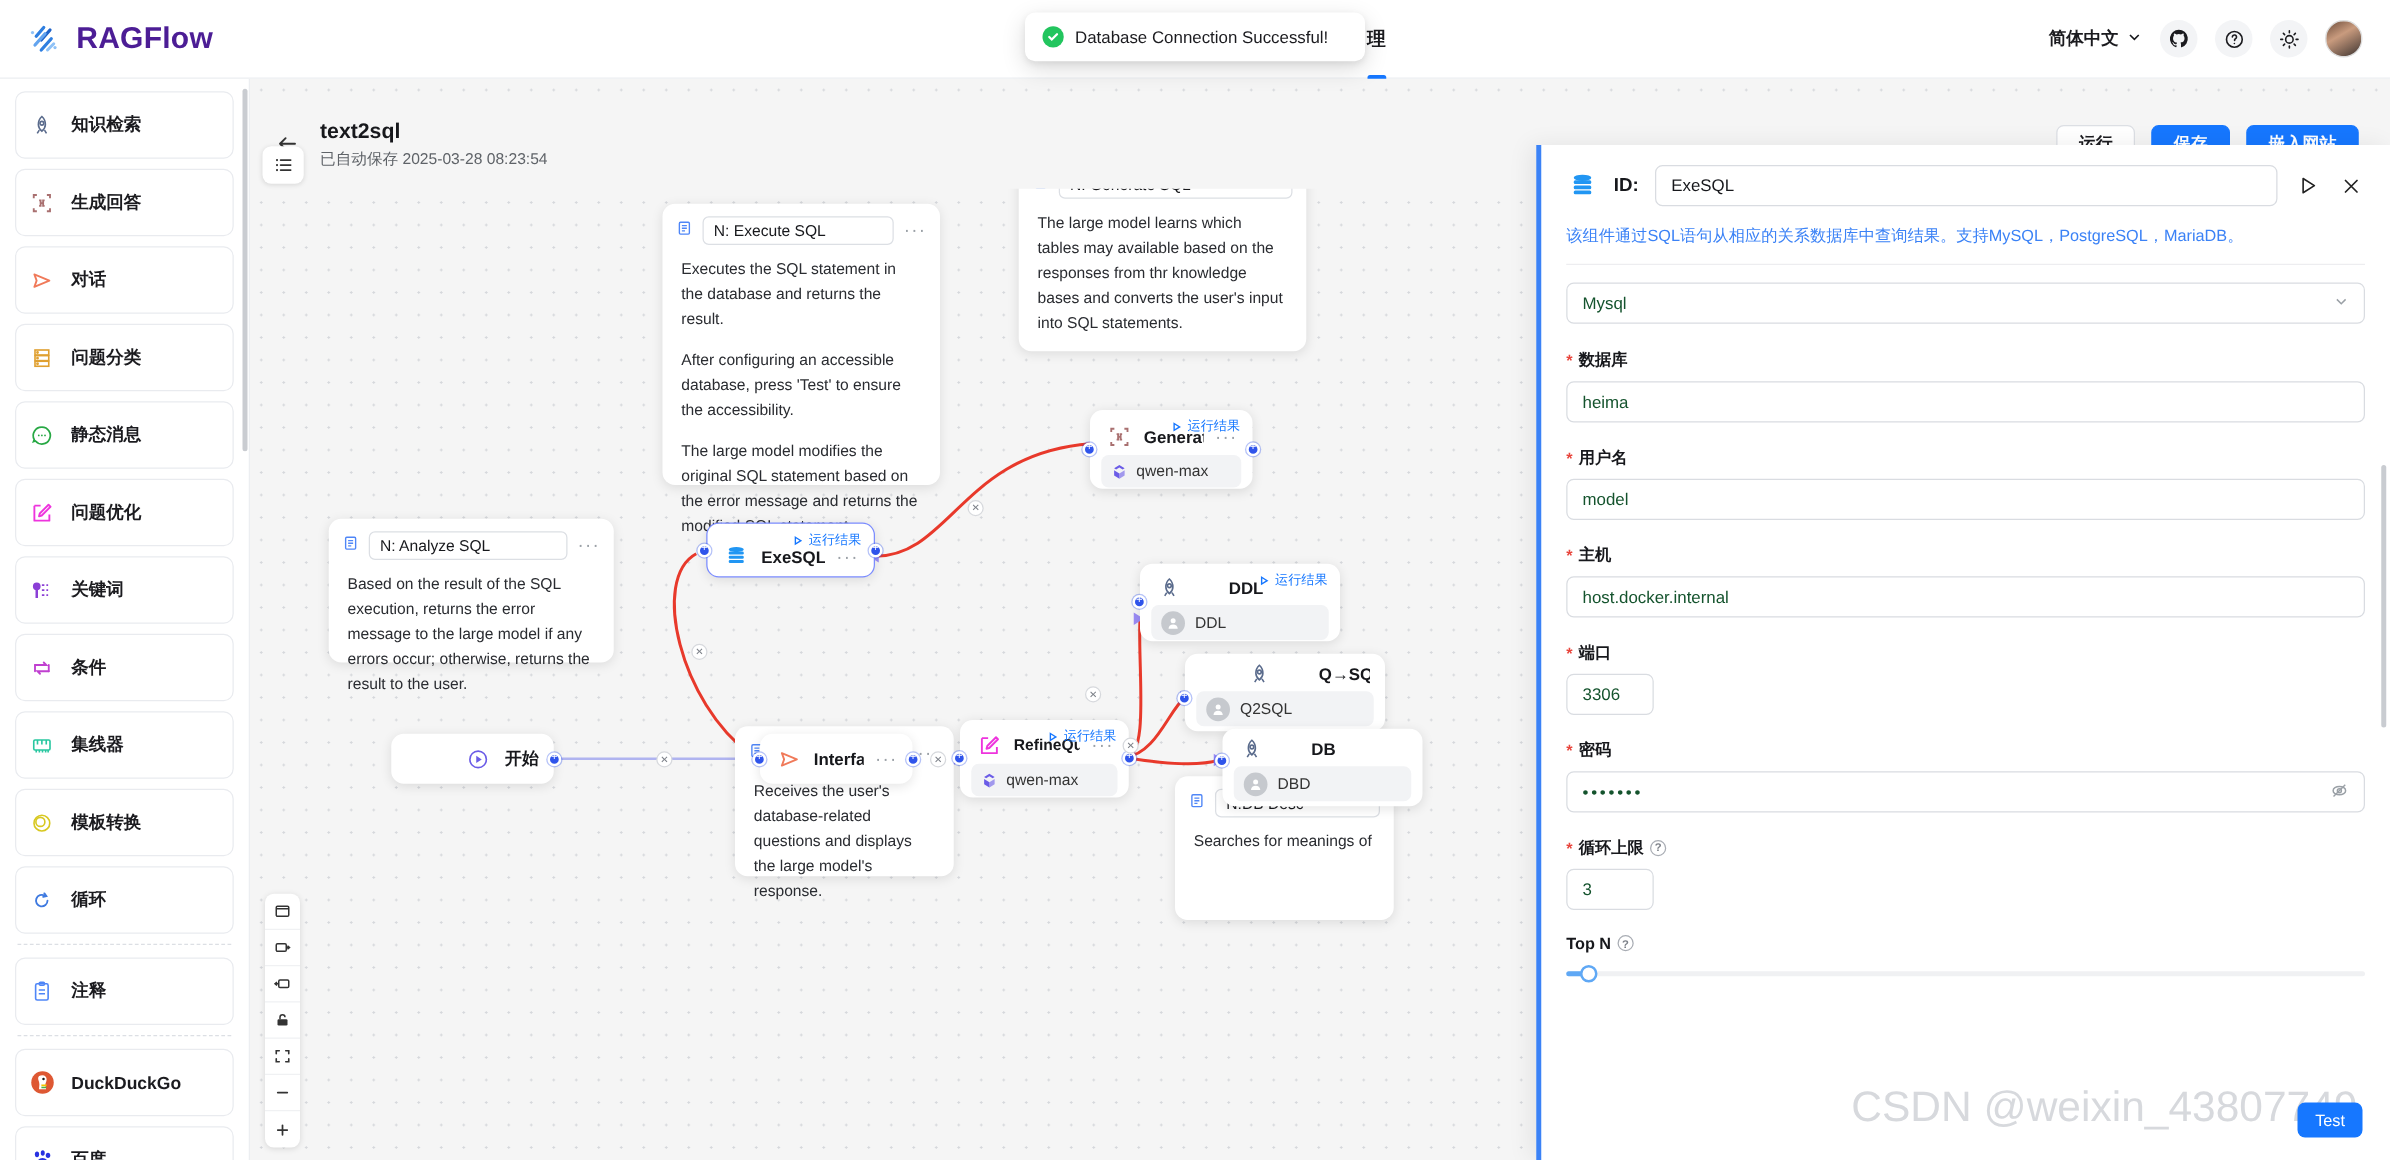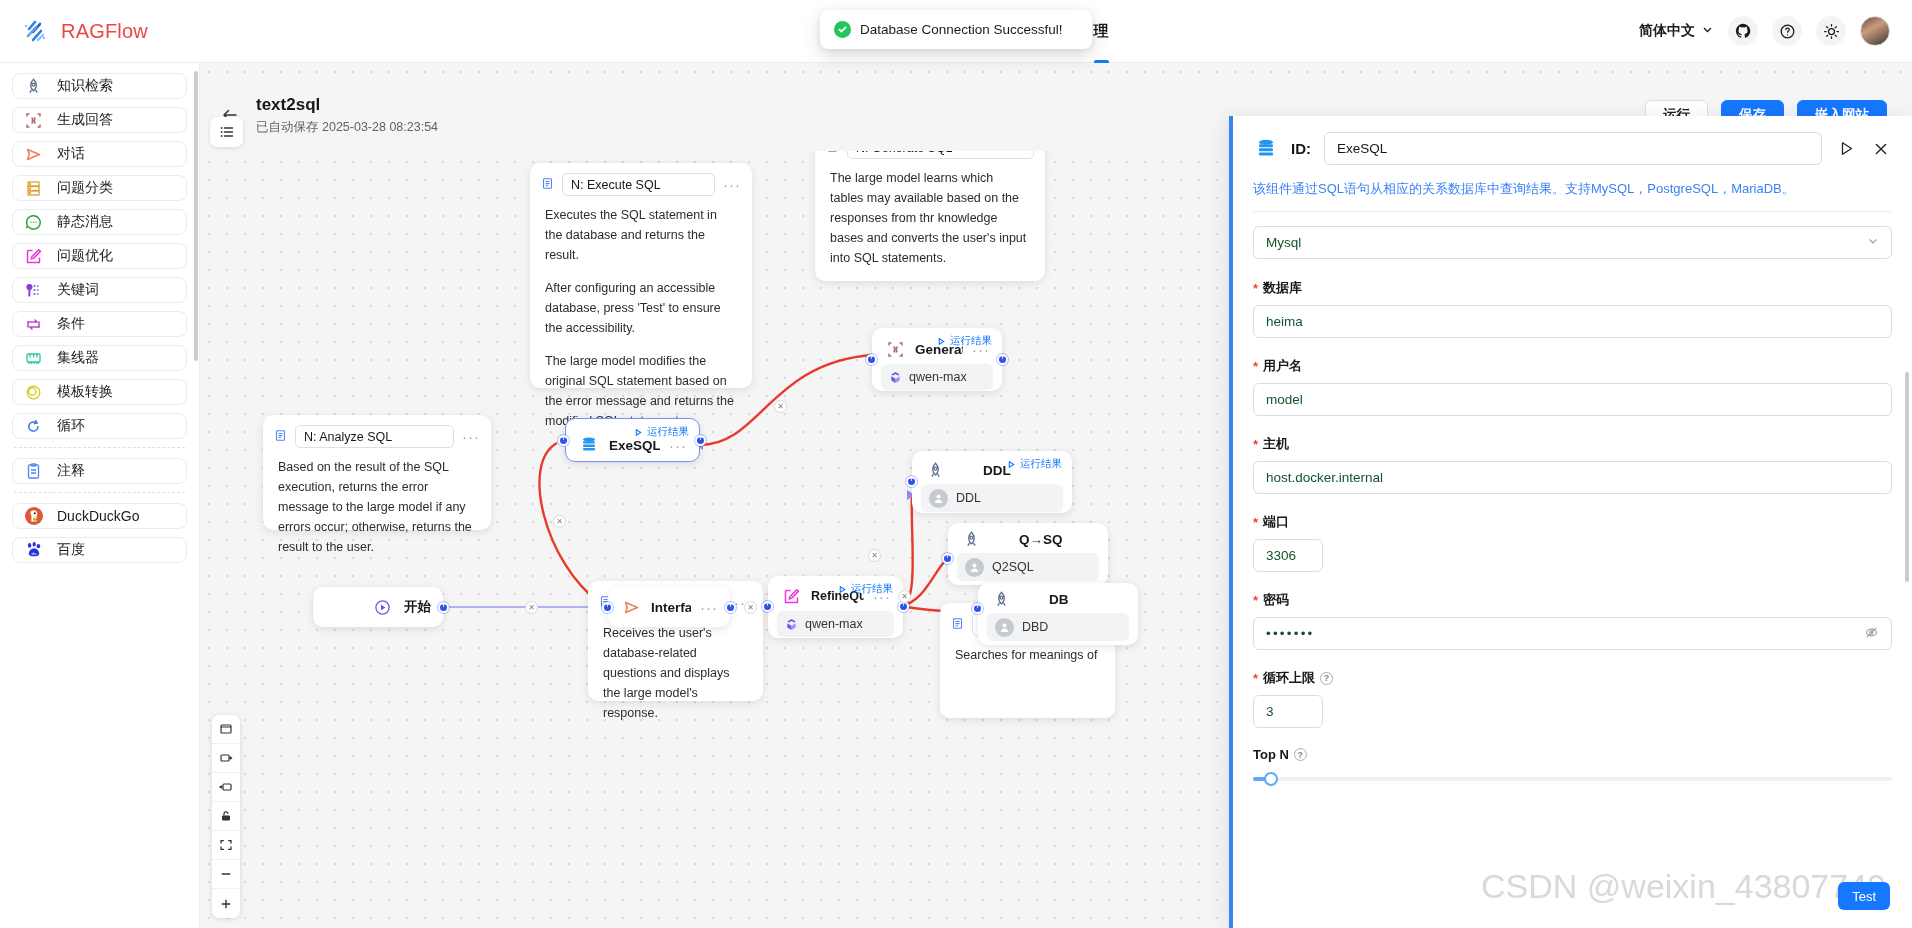--- a/index.html
+++ b/index.html
@@ -11,21 +11,21 @@
   #app { position: relative; width: 1912px; height: 928px; }
 
   
   .topbar {
     position: absolute; top: 0; left: 0; width: 1912px; height: 63px;
     background: #fff; border-bottom: 1px solid #eceef1;
     display: flex; align-items: center; z-index: 40;
   }
   .brand { display: flex; align-items: center; gap: 11px; padding-left: 20px; width: 360px; }
   .brand-logo { width: 30px; height: 30px; position: relative; }
-  .brand-name { font-size: 20px; font-weight: normal; color: #ef4444; letter-spacing: .2px; }
+  .brand-name { font-size: 24px; font-weight: bold; color: #4c1d95; letter-spacing: .2px; }
 
   .nav-tabs { flex: 1; display: flex; align-items: center; justify-content: center; gap: 40px; position: relative; height: 63px; }
   .nav-tab { display: flex; align-items: center; gap: 7px; font-size: 15px; font-weight: bold; color: #1b1b1f; height: 63px; cursor: pointer; position: relative; }
   .nav-tab .ic { width: 17px; height: 17px; display: inline-block; }
   .nav-tab.active::after {
     content: ""; position: absolute; left: 0; right: 0; bottom: 0; height: 3px;
     background: #1677ff; border-radius: 2px 2px 0 0;
   }
   .hdr-right { display: flex; align-items: center; gap: 14px; padding-right: 22px; }
   .lang { display: flex; align-items: center; gap: 6px; font-size: 14px; font-weight: bold; color: #1b1b1f; cursor: pointer; }
@@ -50,23 +50,23 @@
   .toast-txt { font-size: 13.5px; color: #1b1b1f; white-space: nowrap; }
 
   
   .sidebar {
     position: absolute; top: 63px; left: 0; width: 200px; height: 865px;
     background: #fff; border-right: 1px solid #eceef1;
     padding: 10px 12px 0 12px; overflow: hidden;
   }
   .side-item {
     display: flex; align-items: center; gap: 13px;
-    height: 26px; margin-bottom: 8px; padding: 0 10px;
+    height: 54px; margin-bottom: 8px; padding: 0 10px;
     border: 1px solid #e9ebef; border-radius: 8px; background: #fff;
-    font-size: 14px; font-weight: normal; color: #1b1b1f; cursor: pointer;
+    font-size: 14px; font-weight: bold; color: #1b1b1f; cursor: pointer;
     white-space: nowrap;
   }
   .side-item .si { width: 21px; height: 21px; flex: none; display:flex; align-items:center; justify-content:center; }
   .side-divider { border-top: 1px dashed #dcdfe4; margin: 5px 2px 10px 2px; }
   .side-scroll {
     position: absolute; right: 1px; top: 8px; width: 4px; height: 290px;
     background: #c9ccd1; border-radius: 3px;
   }
 
   
@@ -619,21 +619,21 @@
             </svg>
         </span>
         <span class="note-input">N: Interface</span>
         <span class="node-dots">···</span>
       </div>
       <div class="note-body">
         <p>Receives the user's database-related questions and displays the large model's response.</p>
       </div>
     </div>
 
-    <div class="note" style="left:740px; top:540px; width:175px; height:115px;">
+    <div class="note" style="left:740px; top:558px; width:175px; height:115px;">
       <div class="note-head">
         <span>
           <svg width="13" height="13" viewBox="0 0 13 13" fill="none" stroke="#4f86f7" stroke-width="1.1">
               <rect x="2.5" y="1.8" width="8" height="9.5" rx=".9"></rect>
               <path d="M4.5 4.5h4M4.5 6.6h4M4.5 8.7h2.5"></path>
             </svg>
         </span>
         <span class="note-input">N:DB Desc</span>
       </div>
       <div class="note-body">
@@ -777,21 +777,21 @@
               <path d="M1.8 10c0-2.2 1.7-3.4 3.7-3.4S9.2 7.8 9.2 10z"></path>
             </svg>
         </span>
         <span>DDL</span>
       </div>
     </div>
     <div class="port" style="left:706px; top:413px;"></div>
     <div class="edge-x" style="left:668px; top:486px;">✕</div>
 
     <div class="node" style="left:748px; top:460px; width:160px; height:62px;">
-      <div class="node-row" style="margin-top:2px; height:28px;">
+      <div class="node-row" style="margin-top:2px; height:28px;margin-left:36px;">
         <span class="node-ic">
           <svg width="19" height="19" viewBox="0 0 19 19" fill="none" stroke="#5a6b8c" stroke-width="1.3">
               <path d="M9.5 2.2c2 1.8 2.8 4 2.8 6.3 0 2-1 3.8-2.8 5.4-1.8-1.6-2.8-3.4-2.8-5.4 0-2.3.8-4.5 2.8-6.3z"></path>
               <circle cx="9.5" cy="7.6" r="1.5"></circle>
               <path d="M7.4 13.1l-1.6 2.6M11.6 13.1l1.6 2.6"></path>
             </svg>
         </span>
         <span class="node-title" style="margin-left:28px;">Q→SQ</span>
       </div>
       <div class="kb-chip">

